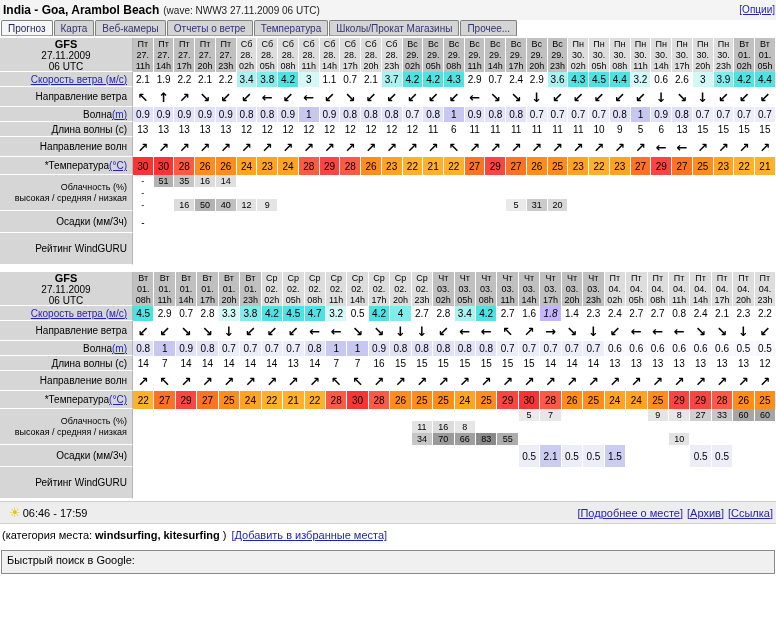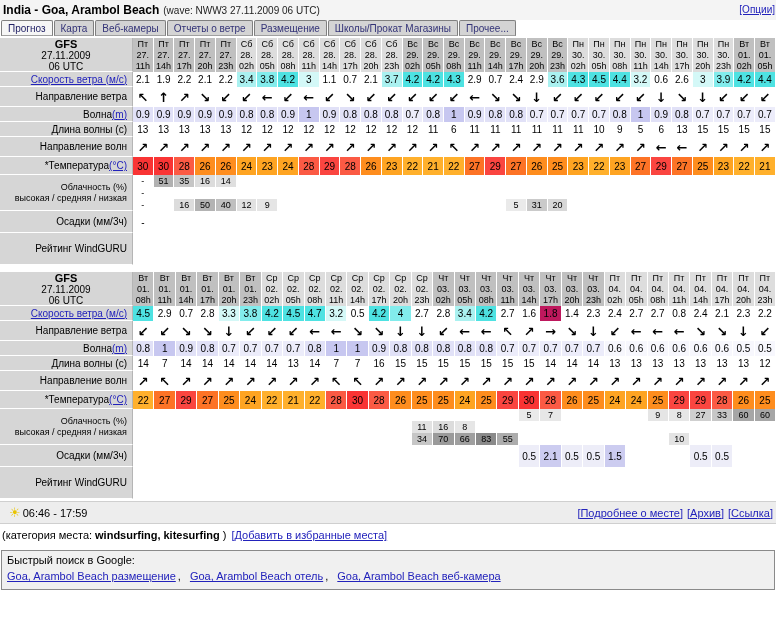--- a/index.html
+++ b/index.html
@@ -71,21 +71,21 @@
 </head>
 <body>
 
 <div class="page">
 
   <div class="titlebar">
     <span class="title">India - Goa, Arambol Beach</span><span class="subtitle">(wave: NWW3 27.11.2009 06 UTC)</span>
     <a class="options">[Опции]</a>
   </div>
 
-  <div class="tabs" id="tabs"><span class="tab active">Прогноз</span><span class="tab">Карта</span><span class="tab">Веб-камеры</span><span class="tab">Отчеты о ветре</span><span class="tab">Размещение</span><span class="tab">Школы/Прокат  Магазины</span><span class="tab">Прочее...</span></div>
+  <div class="tabs" id="tabs"><span class="tab active">Прогноз</span><span class="tab">Карта</span><span class="tab">Веб-камеры</span><span class="tab">Отчеты о ветре</span><span class="tab">Температура</span><span class="tab">Школы/Прокат  Магазины</span><span class="tab">Прочее...</span></div>
 
   <div class="fc" id="t1">
       <div class="fc-row">
         <div class="fc-label gfs-block h-hdr">
           <div class="gfs-model">GFS</div>
           <div>27.11.2009</div>
           <div>06 UTC</div>
         </div>
         <div class="fc-data h-hdr">
           <div class="hdr-stack" style="background: rgb(192, 192, 192);">
@@ -807,21 +807,21 @@
           <div class="cell h-val" style="background: rgb(212, 248, 247);">3.2</div>
           <div class="cell h-val" style="background: rgb(255, 255, 255);">0.5</div>
           <div class="cell h-val" style="background: rgb(78, 226, 226);">4.2</div>
           <div class="cell h-val" style="background: rgb(130, 236, 236);">4</div>
           <div class="cell h-val" style="background: rgb(255, 255, 255);">2.7</div>
           <div class="cell h-val" style="background: rgb(255, 255, 255);">2.8</div>
           <div class="cell h-val" style="background: rgb(170, 241, 240);">3.4</div>
           <div class="cell h-val" style="background: rgb(78, 226, 226);">4.2</div>
           <div class="cell h-val" style="background: rgb(255, 255, 255);">2.7</div>
           <div class="cell h-val" style="background: rgb(255, 255, 255);">1.6</div>
-          <div class="cell h-val" style="background: #be185d;">1.8</div>
+          <div class="cell h-val" style="background: #c4b5fd; font-style: italic;">1.8</div>
           <div class="cell h-val" style="background: rgb(255, 255, 255);">1.4</div>
           <div class="cell h-val" style="background: rgb(255, 255, 255);">2.3</div>
           <div class="cell h-val" style="background: rgb(255, 255, 255);">2.4</div>
           <div class="cell h-val" style="background: rgb(255, 255, 255);">2.7</div>
           <div class="cell h-val" style="background: rgb(255, 255, 255);">2.7</div>
           <div class="cell h-val" style="background: rgb(255, 255, 255);">0.8</div>
           <div class="cell h-val" style="background: rgb(255, 255, 255);">2.4</div>
           <div class="cell h-val" style="background: rgb(255, 255, 255);">2.1</div>
           <div class="cell h-val" style="background: rgb(255, 255, 255);">2.3</div>
           <div class="cell h-val" style="background: rgb(255, 255, 255);">2.2</div>
@@ -1174,17 +1174,16 @@
   <div class="category">
     <span>(категория места:</span>
     <b>windsurfing, kitesurfing</b>
     <span>)</span>
     <a>[Добавить в избранные места]</a>
   </div>
 
   <div class="gbox">
     <div class="gtitle">Быстрый поиск в Google:</div>
     <div id="google-rows">
-        <div class="grow"><a>Goa, Arambol Beach размещение</a><span class="gsep">, </span><a>Goa, Arambol Beach отель</a><span class="gsep">, </span><a>Goa, Arambol Beach веб-камера</a></div>
       </div>
   </div>
 
 </div>
 
 </body></html>

